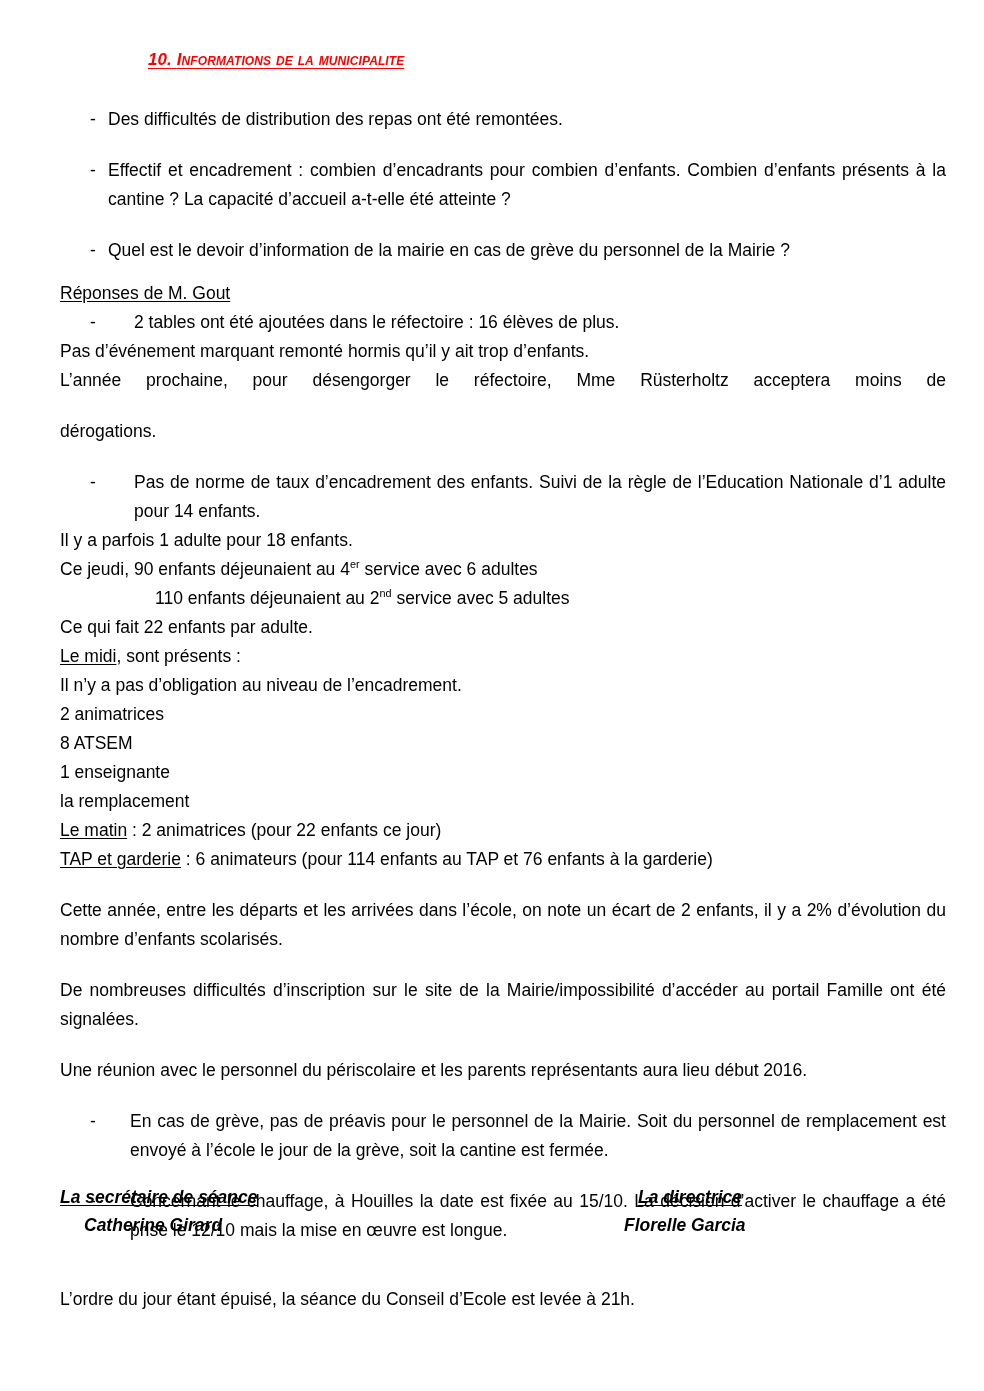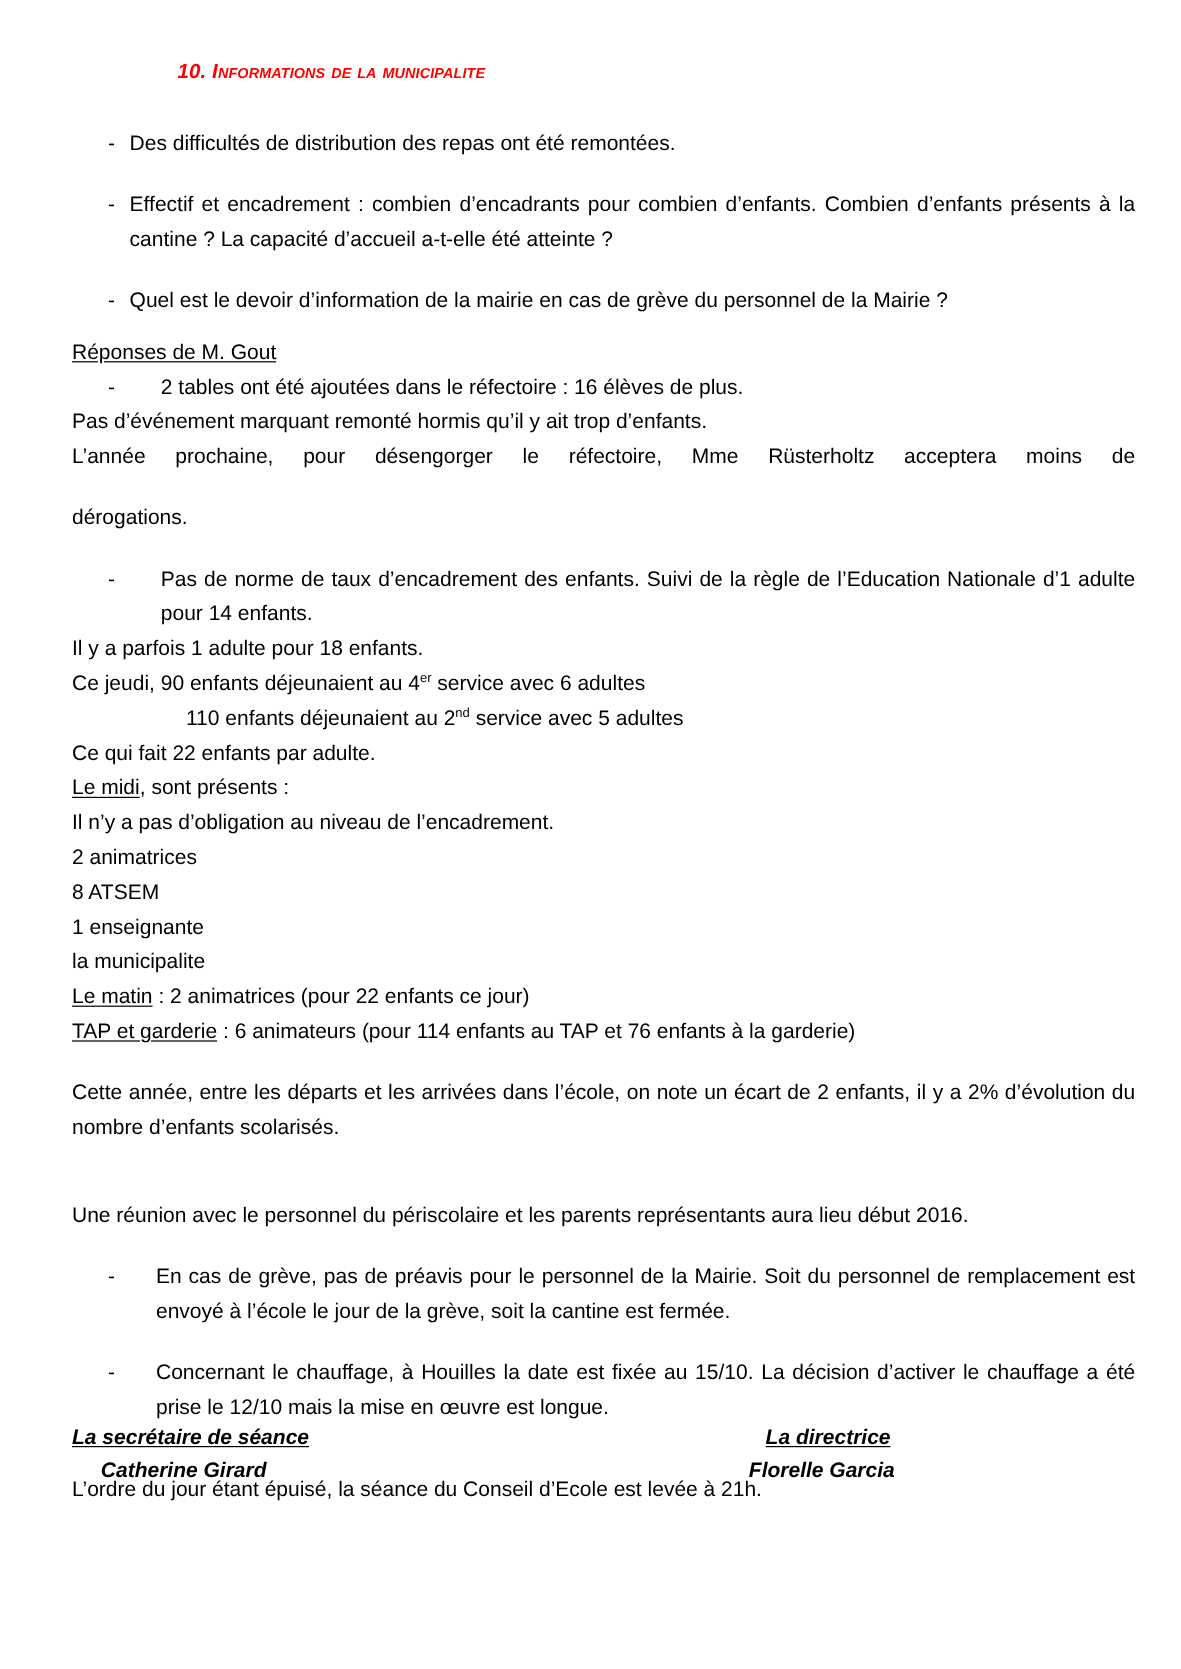--- a/index.html
+++ b/index.html
@@ -27,20 +27,21 @@
 
   
   .doc-title {
     position: absolute;
     left: 148px;
     top: 50px;
     font-size: 17px;
     font-weight: bold;
     font-style: italic;
     color: #FF0000;
+    text-decoration: underline;
     text-underline-offset: 3px;
     letter-spacing: 0.1px;
     white-space: nowrap;
   }
   .doc-title .num { font-variant: normal; }
   .doc-title .caps { font-variant: small-caps; }
 
   
   .body-area {
     position: absolute;
@@ -185,36 +186,37 @@
     <div class="para left">Ce qui fait 22 enfants par adulte.</div>
     <div class="para left">
       <span class="u">Le midi</span><span>, sont présents :</span>
     </div>
 
     <div class="para left">Il n’y a pas d’obligation au niveau de l’encadrement.</div>
 
     <div class="para left">2 animatrices</div>
     <div class="para left">8 ATSEM</div>
     <div class="para left">1 enseignante</div>
-    <div class="para left">la municipalite</div>
+    <div class="para left">la remplacement</div>
 
     <div class="para left">
       <span class="u">Le matin</span><span> : 2 animatrices (pour 22 enfants ce jour)</span>
     </div>
 
     <div class="para left">
       <span class="u">TAP et garderie</span><span> : 6 animateurs (pour 114 enfants au TAP et 76 enfants à la garderie)</span>
     </div>
 
     <div class="spacer-md"></div>
 
     <div class="para">Cette année, entre les départs et les arrivées dans l’école, on note un écart de 2 enfants, il y a 2% d’évolution du nombre d’enfants scolarisés.</div>
 
     <div class="spacer-md"></div>
 
+    <div class="para">De nombreuses difficultés d’inscription sur le site de la Mairie/impossibilité d’accéder au portail Famille ont été signalées.</div>
 
     <div class="spacer-md"></div>
 
     <div class="para left">Une réunion avec le personnel du périscolaire et les parents représentants aura lieu début 2016.</div>
 
     <div class="spacer-md"></div>
 
     <div class="bullet tab2">
       <span class="dash">-</span>
       <span>En cas de grève, pas de préavis pour le personnel de la Mairie. Soit du personnel de remplacement est envoyé à l’école le jour de la grève, soit la cantine est fermée.</span>

